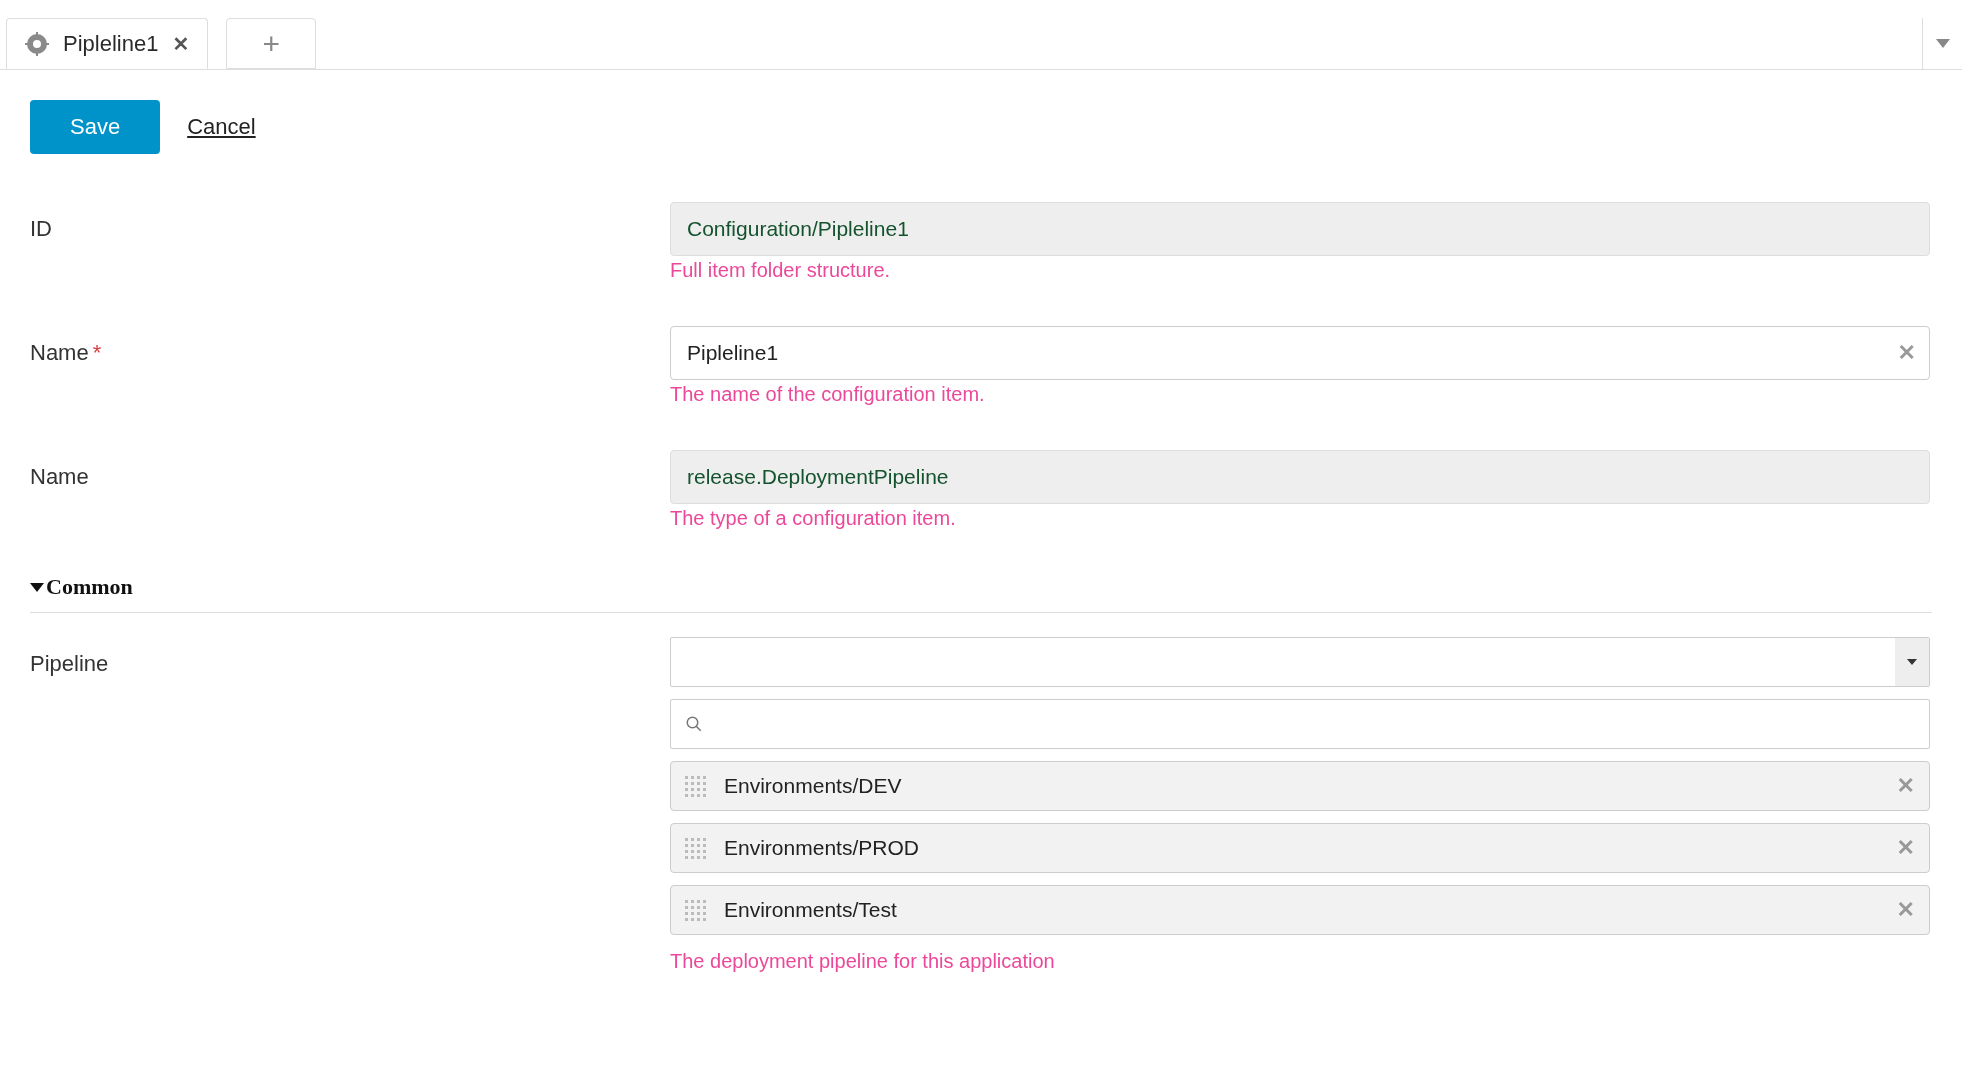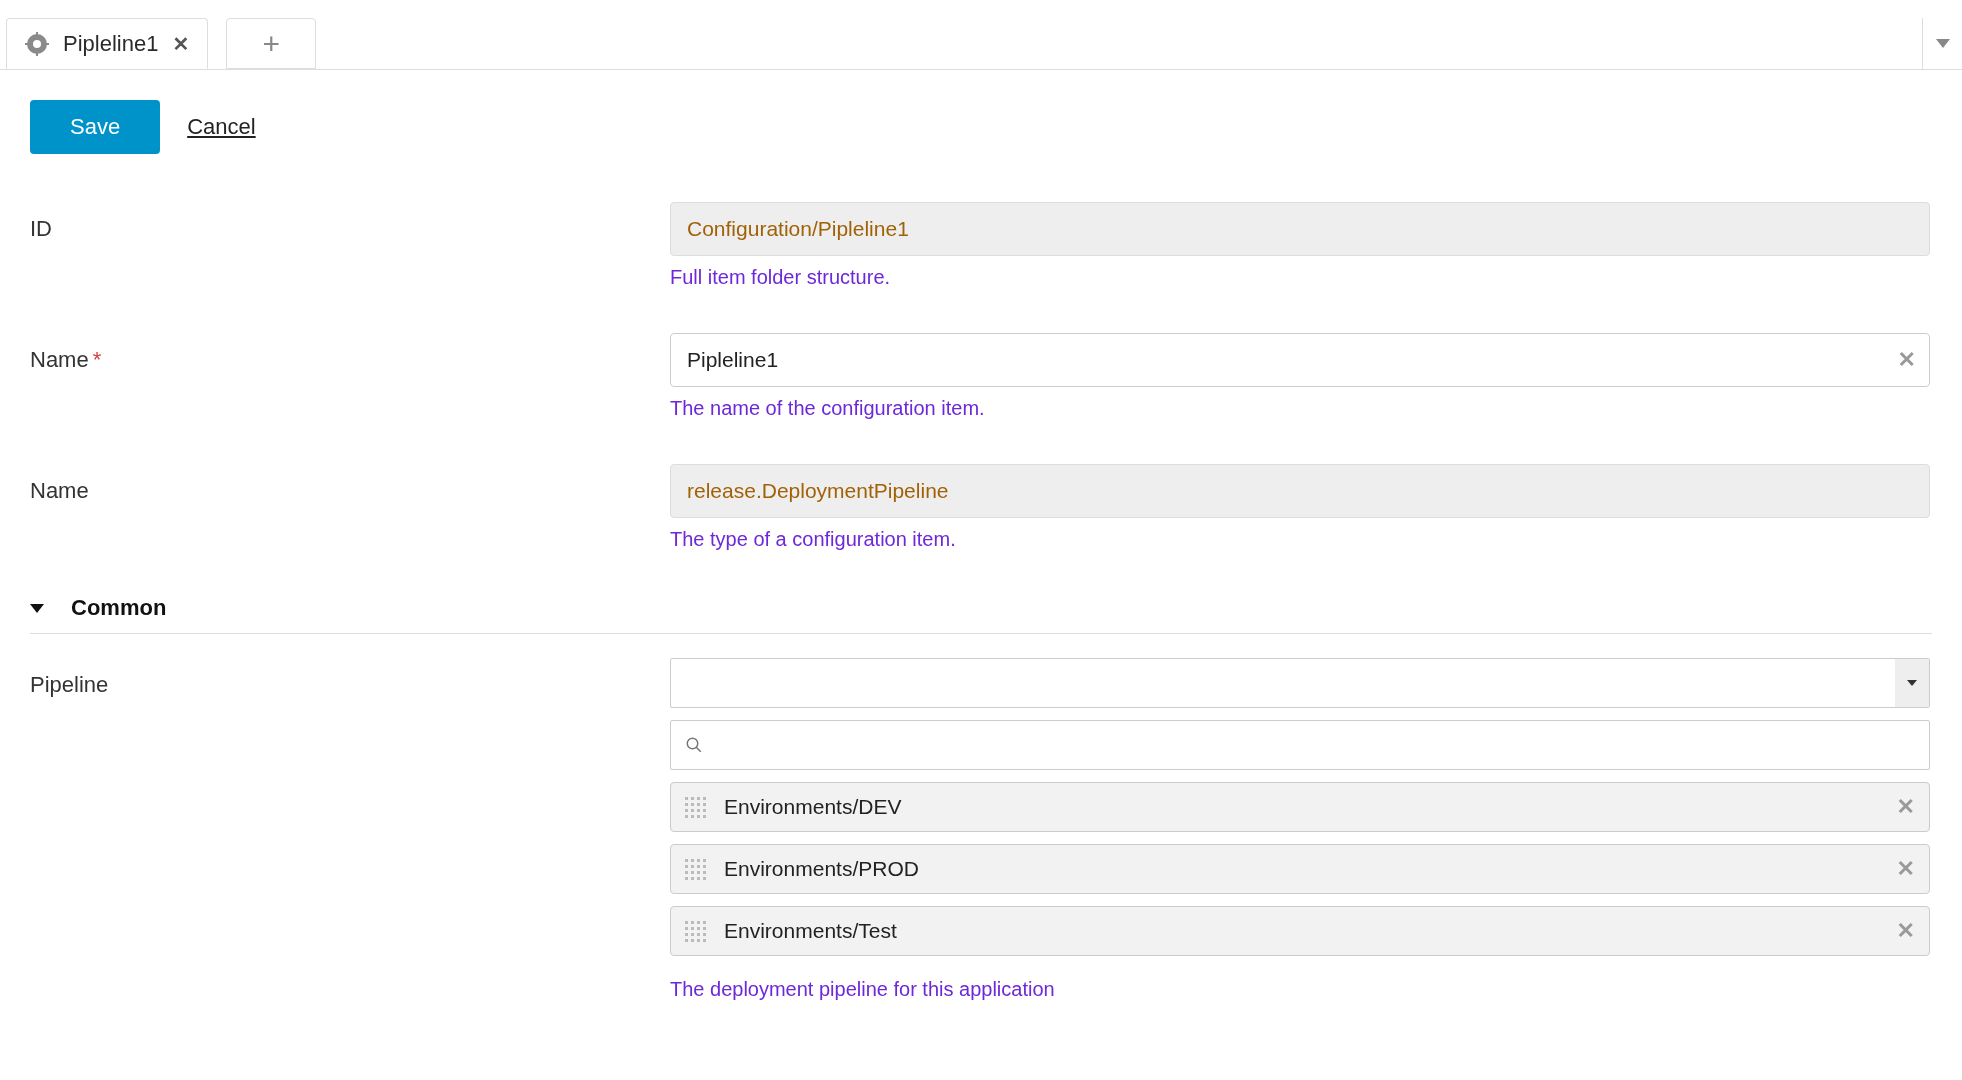--- a/index.html
+++ b/index.html
@@ -124,60 +124,61 @@
   }
   .form-row .label-col .req {
     color: #d63f3f;
     margin-left: 4px;
   }
   .form-row .field-col {
     flex: 1;
     max-width: 1260px;
   }
   .help-text {
-    margin-top: 10px;
+    margin-top: 3px;
     font-size: 20px;
-    color: #6d28d9;
+    color: #ec4899;
   }
 
   .text-input-wrap {
     position: relative;
   }
   input.text-input {
     width: 100%;
     padding: 14px 46px 14px 16px;
     font-size: 21px;
     border: 1px solid #ccc;
     border-radius: 4px;
     background: #fff;
     color: #222;
   }
   input.text-input[disabled] {
     background: #eee;
-    color: #a16207;
+    color: #14532d;
     border-color: #ddd;
   }
   .input-clear {
     position: absolute;
     right: 14px;
     top: 50%;
     transform: translateY(-50%);
     color: #999;
     font-size: 22px;
     font-weight: bold;
     cursor: pointer;
   }
 
   
   .section-header {
     display: flex;
     align-items: center;
-    gap: 27px;
+    gap: 2px;
     margin: 10px 0 6px 0;
     cursor: pointer;
+    font-family: Liberation Serif, serif;
   }
   .section-header .caret {
     width: 0; height: 0;
     border-left: 7px solid transparent;
     border-right: 7px solid transparent;
     border-top: 9px solid #111;
   }
   .section-header .title {
     font-size: 22px;
     font-weight: 700;

